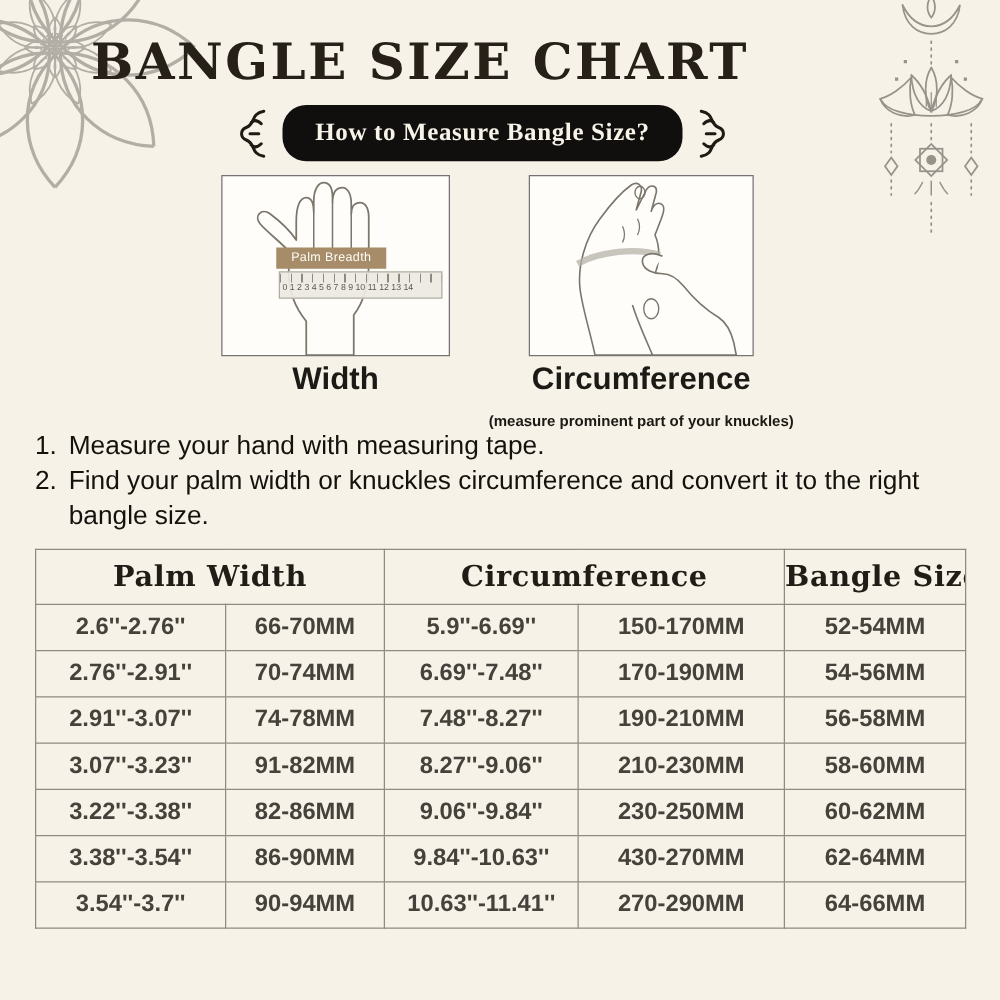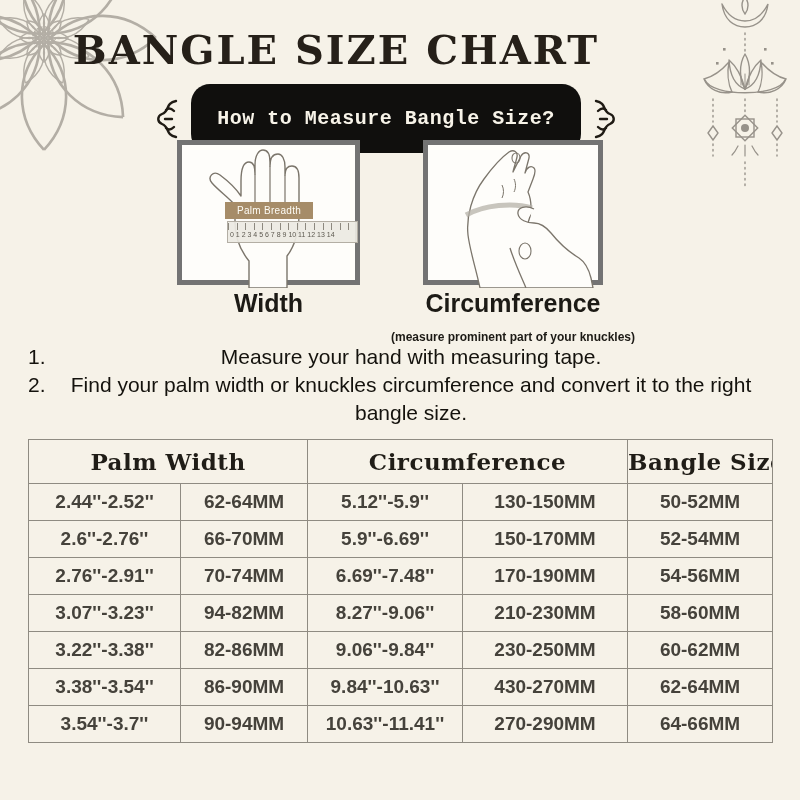--- a/index.html
+++ b/index.html
@@ -16,29 +16,29 @@
     font-family:"DejaVu Serif","Liberation Serif",serif;font-weight:700;
     font-size:40px;letter-spacing:2px;color:#262019;
   }
   .pill-row{
     position:absolute;top:84px;left:0;width:800px;
     display:flex;justify-content:center;align-items:center;gap:12px;
     transform:translateX(-14px);
   }
   .pill{
     background:#100f0d;color:#f7f3e8;border-radius:19px;height:37px;
-    display:flex;align-items:center;padding:16px 26px;
-    font-family:Liberation Mono, monospace;font-weight:700;
+    display:flex;align-items:center;padding:4px 26px;
+    font-family:Liberation Serif, serif;font-weight:700;
     font-size:20px;letter-spacing:.5px;
   }
   .squiggle{width:26px;height:44px;display:block;}
   
   .fig-box{
     position:absolute;top:140px;height:145px;background:#fefdfa;
-    border:5px solid #737373;box-sizing:border-box;
+    border:1px solid #737373;box-sizing:border-box;
   }
   .fig-box.width{left:177px;width:183px;}
   .fig-box.circ{left:423px;width:180px;}
   .fig-box svg{position:absolute;left:0;top:0;}
   .ruler{
     position:absolute;left:45px;top:76px;width:131px;height:22px;
     background:rgba(236,233,226,.93);border:1px solid #b3aea4;box-sizing:border-box;
   }
   .ruler .ticks{
     height:7px;margin-top:1px;
@@ -55,21 +55,21 @@
   }
   
   .cap{position:absolute;text-align:center;font-weight:700;color:#1c1a15;}
   .cap-width{left:177px;width:183px;top:289px;font-size:25px;}
   .cap-circ{left:353px;width:320px;top:289px;font-size:25px;}
   .cap-sub{font-size:12px;font-weight:700;margin-top:12px;letter-spacing:0;}
   
   .instructions{position:absolute;left:28px;top:343px;width:740px;color:#14120d;}
   .instr-row{display:flex;font-size:21px;line-height:28px;}
   .instr-num{flex:none;width:27px;}
-  .instr-txt{flex:1;max-width:712px;text-align:center;}
+  .instr-txt{flex:1;max-width:712px;}
   
   table.size{
     position:absolute;left:28px;top:439px;width:744px;
     border-collapse:collapse;table-layout:fixed;
   }
   table.size th,table.size td{
     border:1px solid #8f8b82;text-align:center;vertical-align:middle;
     white-space:nowrap;overflow:hidden;padding:0;margin-left:36px;
   }
   table.size th{
@@ -215,43 +215,43 @@
     </colgroup>
     <thead>
       <tr>
         <th colspan="2">Palm Width</th>
         <th colspan="2">Circumference</th>
         <th>Bangle Size</th>
       </tr>
     </thead>
     <tbody>
       <tr>
-        <td>2.44''-2.52''</td>
-        <td>62-64MM</td>
-        <td>5.12''-5.9''</td>
-        <td>130-150MM</td>
-        <td>50-52MM</td>
-      </tr>
-      <tr>
         <td>2.6''-2.76''</td>
         <td>66-70MM</td>
         <td>5.9''-6.69''</td>
         <td>150-170MM</td>
         <td>52-54MM</td>
       </tr>
       <tr>
         <td>2.76''-2.91''</td>
         <td>70-74MM</td>
         <td>6.69''-7.48''</td>
         <td>170-190MM</td>
         <td>54-56MM</td>
       </tr>
       <tr>
+        <td>2.91''-3.07''</td>
+        <td>74-78MM</td>
+        <td>7.48''-8.27''</td>
+        <td>190-210MM</td>
+        <td>56-58MM</td>
+      </tr>
+      <tr>
         <td>3.07''-3.23''</td>
-        <td>94-82MM</td>
+        <td>91-82MM</td>
         <td>8.27''-9.06''</td>
         <td>210-230MM</td>
         <td>58-60MM</td>
       </tr>
       <tr>
         <td>3.22''-3.38''</td>
         <td>82-86MM</td>
         <td>9.06''-9.84''</td>
         <td>230-250MM</td>
         <td>60-62MM</td>

